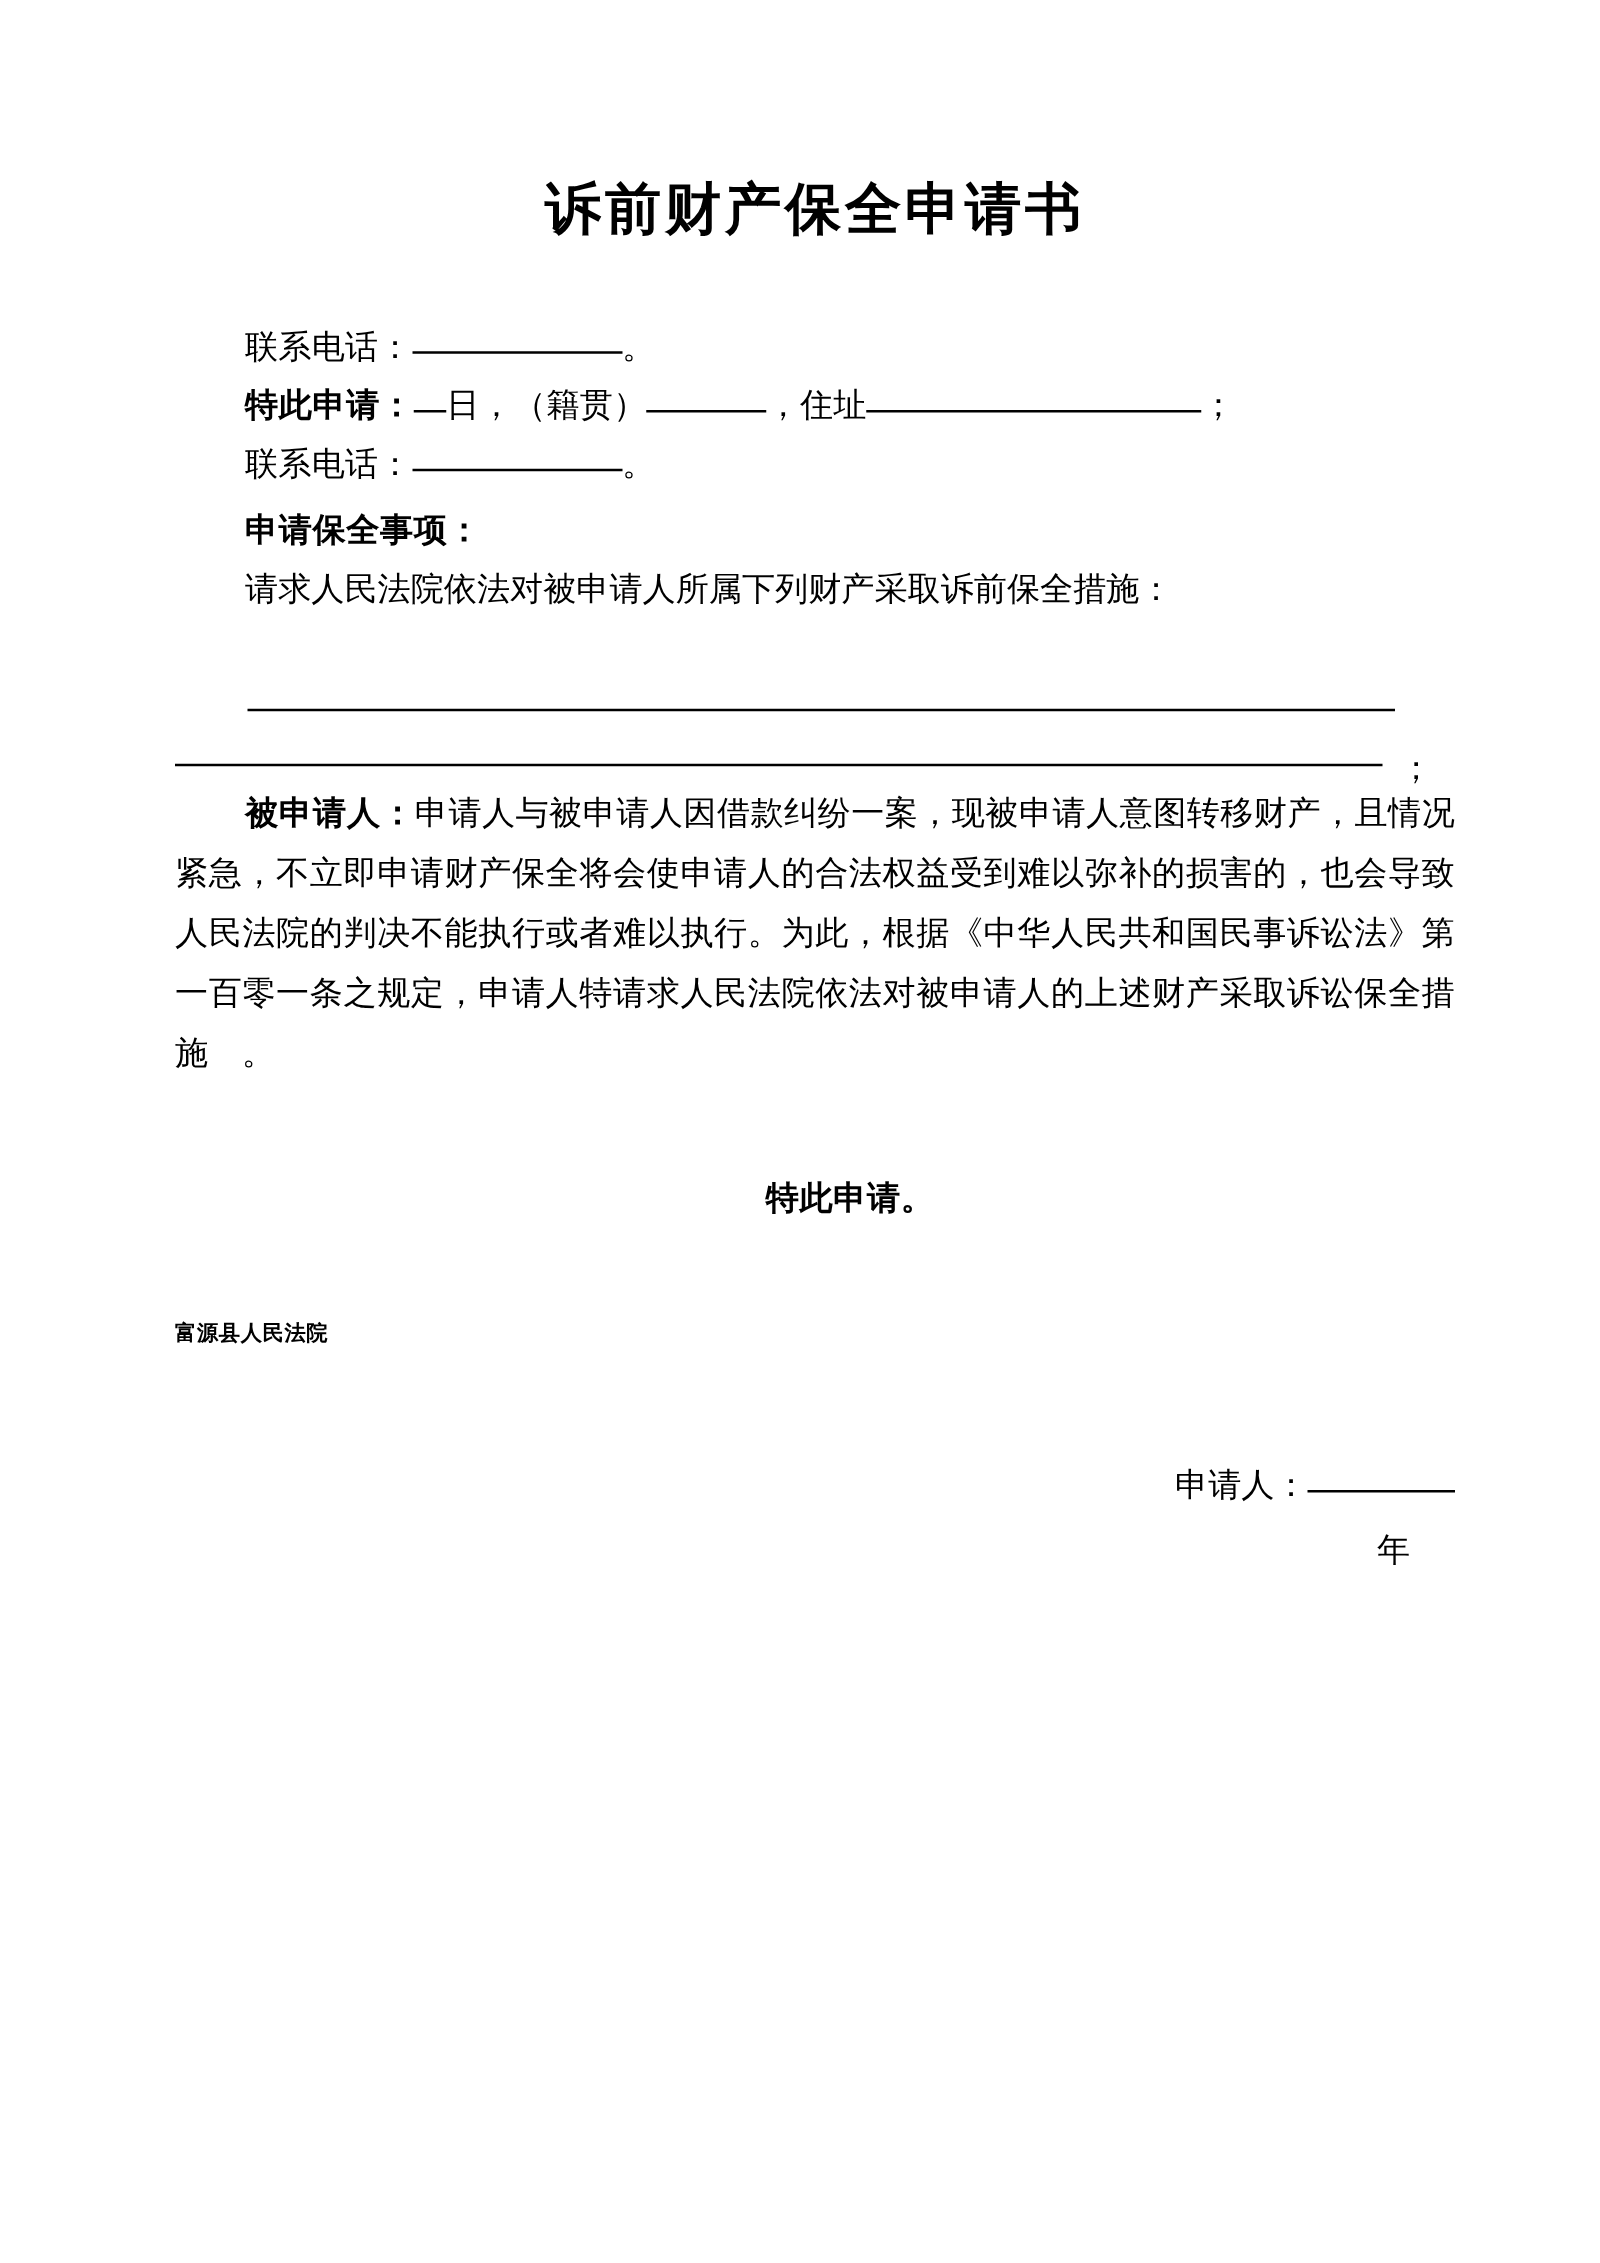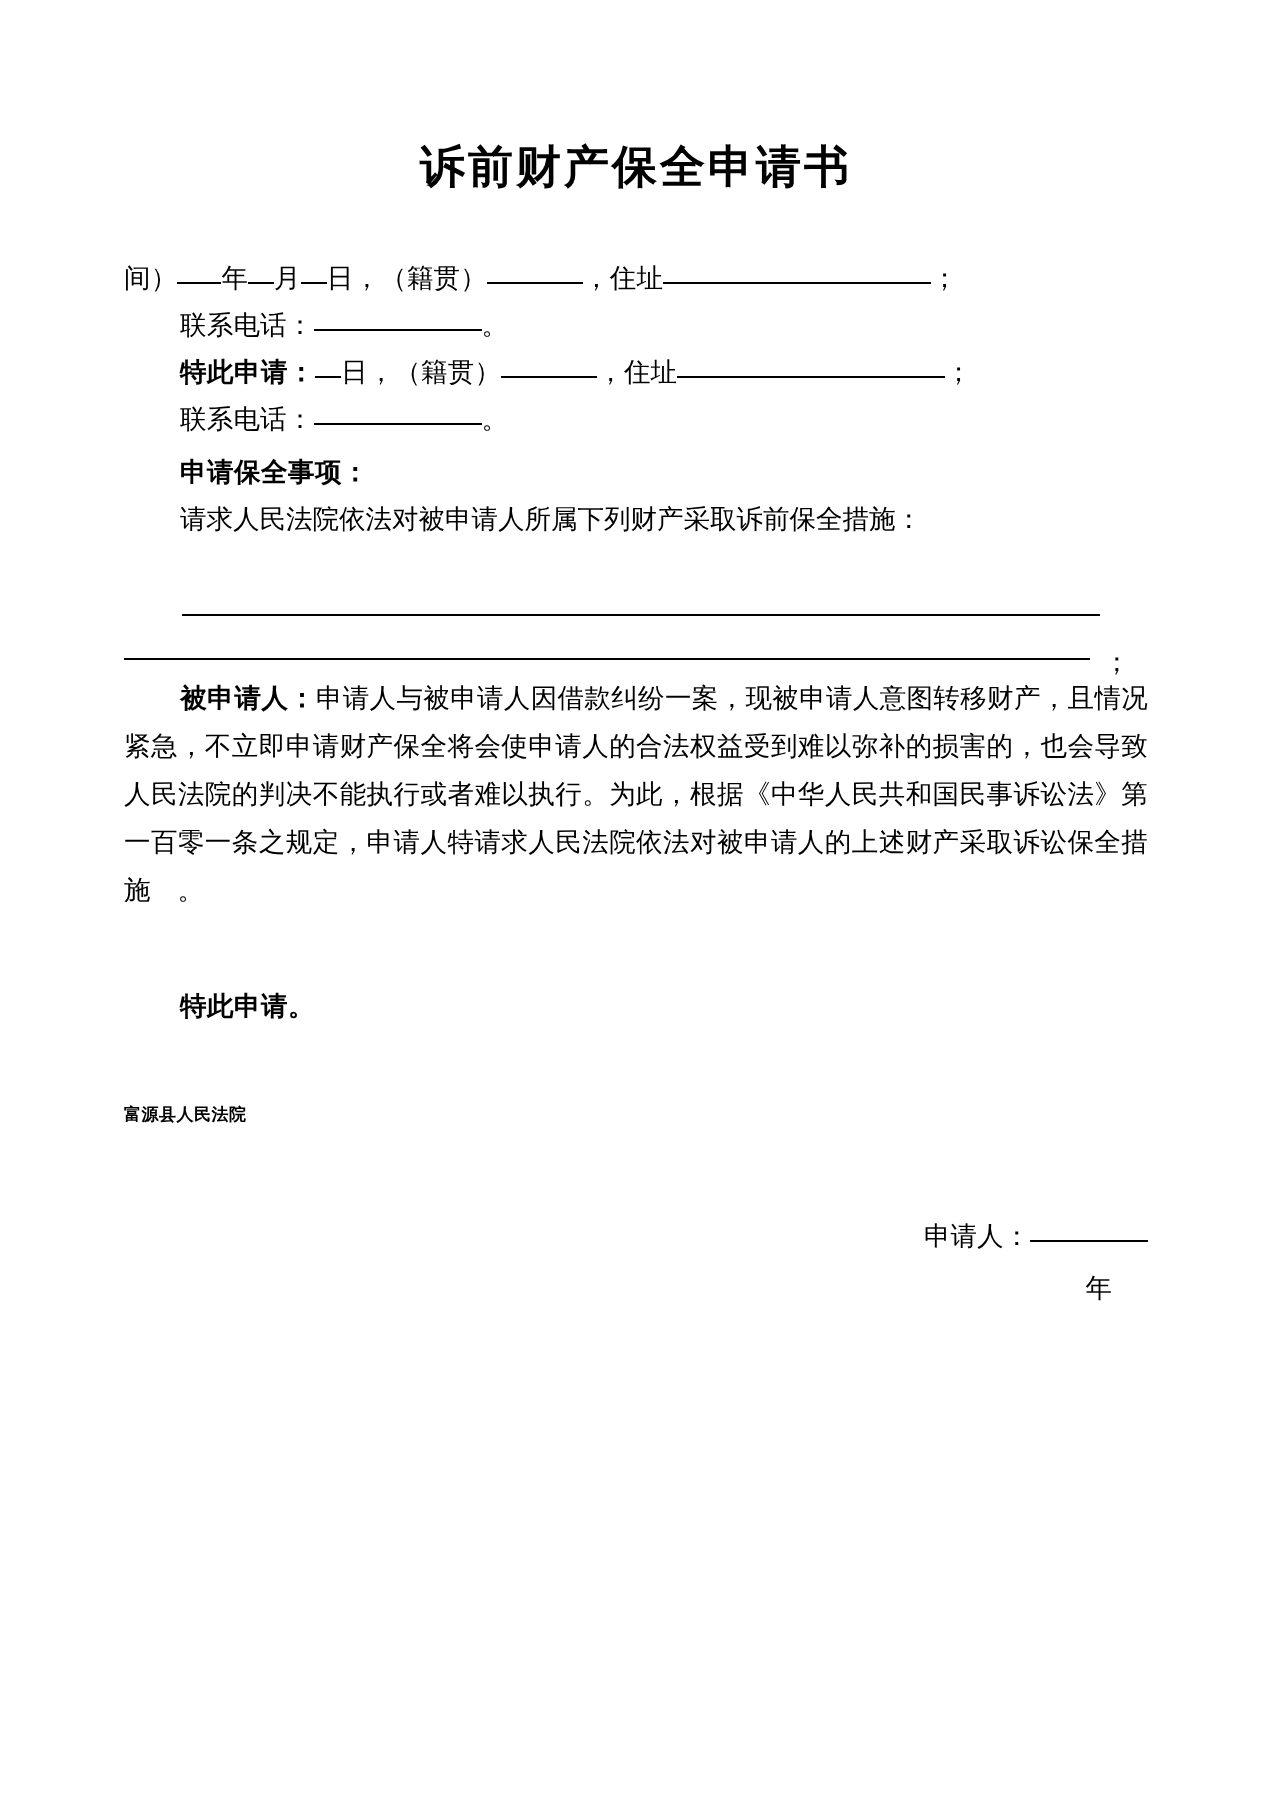--- a/index.html
+++ b/index.html
@@ -15,21 +15,21 @@
     position: relative;
     width: 1280px;
     height: 1810px;
     margin: 0 auto;
     background: #ffffff;
     box-sizing: border-box;
     overflow: hidden;
   }
   .doc {
     position: absolute;
-    left: 124px;
+    left: 140px;
     top: 0;
     width: 1024px;
   }
 
   
   .doc-title {
     text-align: center;
     font-size: 45px;
     font-weight: bold;
     letter-spacing: 3px;
@@ -128,20 +128,21 @@
     letter-spacing: 0.2px;
   }
   .reason-para .lead-indent { display: inline-block; width: 56px; }
 
   
   .closing {
     margin-top: 68px;
     padding-left: 56px;
     font-size: 26.5px;
     line-height: 47px;
+    text-align: center;
   }
   .court {
     margin-top: 62px;
     padding-left: 0px;
     font-size: 17px;
     line-height: 47px;
   }
 
   
   .sign-block {
@@ -166,23 +167,20 @@
 <body>
 
 <div class="page">
   <div class="doc">
 
     <div class="doc-title">诉前财产保全申请书</div>
 
     <div class="body-block">
 
 
-      <div class="line indent-0">
-        <span>间）</span><span class="blank b-sm"></span><span>年</span><span class="blank b-xs"></span><span>月</span><span class="blank b-xs"></span><span>日，</span><span>（籍贯）</span><span class="blank b-lg"></span><span>，</span><span>住址</span><span class="blank b-xxl"></span><span>；</span>
-      </div>
 
       <div class="line indent-1">
         <span>联系电话：</span><span class="blank b-xl"></span><span>。</span>
       </div>
 
       <div class="line indent-1">
         <span class="bold">特此申请：</span><span class="blank b-xs"></span><span>日，</span><span>（籍贯）</span><span class="blank b-lg"></span><span>，</span><span>住址</span><span class="blank b-xxl"></span><span>；</span>
       </div>
 
       <div class="line indent-1">

